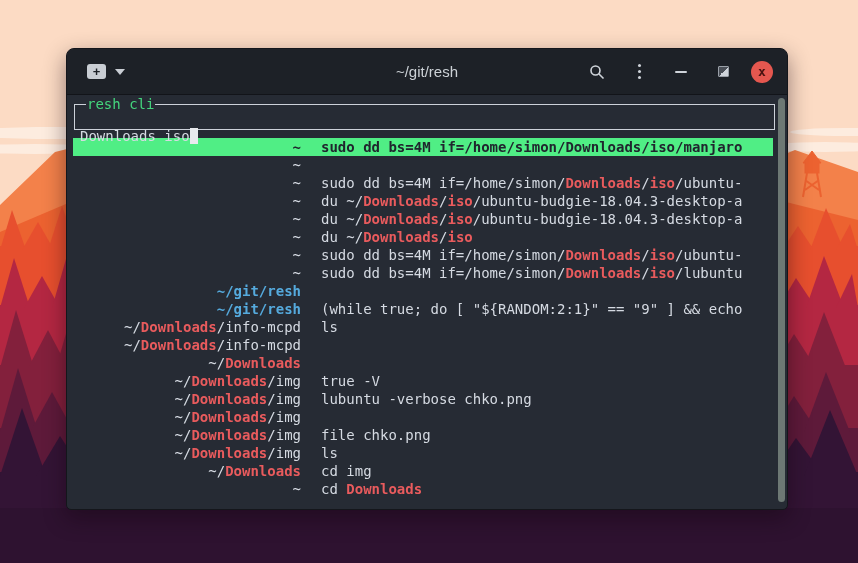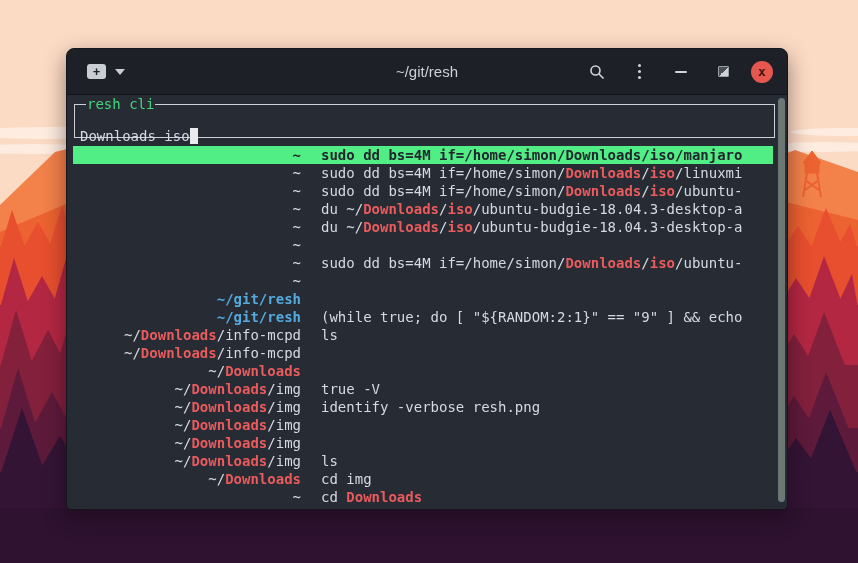--- a/index.html
+++ b/index.html
@@ -31,21 +31,21 @@
   .restore-sq{width:9px;height:9px;border:1.5px solid #9aa0a8;border-radius:1px;
     background:linear-gradient(135deg,#4a4f57 50%,#cfd4da 50%);}
   .close-btn{width:22px;height:22px;border-radius:50%;background:#e5574f;
     display:flex;align-items:center;justify-content:center;}
   .close-x{color:#4a1210;font-size:13px;font-weight:bold;line-height:1;
     font-family:"DejaVu Sans Mono",monospace;}
 
   
   .term-body{position:relative;flex:1;font-family:"DejaVu Sans Mono",monospace;
     font-size:14px;color:#d5dae2;}
-  .searchbox{position:relative;margin:9px 12px 0 7px;height:34px;
+  .searchbox{position:relative;margin:9px 12px 0 7px;height:26px;
     border:1px solid #ccd1d9;box-sizing:border-box;}
   .searchbox-label{position:absolute;top:-9px;left:11px;background:#262b34;
     padding:0 1px;color:#44d67d;font-size:14px;line-height:17px;}
   .searchbox-value{position:absolute;left:5px;top:23px;white-space:pre;}
   .cursor{display:inline-block;width:8px;height:16px;background:#e8eaee;
     vertical-align:-3px;margin-left:0px;}
 
   .rows{margin:8px 14px 0 6px;}
   .row{height:18px;line-height:18px;display:flex;white-space:pre;overflow:hidden;
     padding-left:2px;}
@@ -172,36 +172,36 @@
     </div>
 
     <div class="term-body">
       <div class="searchbox">
         <span class="searchbox-label">resh cli</span>
         <span class="searchbox-value"><span>Downloads iso</span><span class="cursor"></span></span>
       </div>
 
       <div class="rows">
           <div class="row highlighted"><span class="dir-col"><span class="seg-fg">~</span></span><span class="gap-col"></span><span class="cmd-col"><span class="seg-fg">sudo dd bs=4M if=/home/simon/</span><span class="seg-red">Downloads</span><span class="seg-fg">/</span><span class="seg-red">iso</span><span class="seg-fg">/manjaro</span></span></div>
-          <div class="row"><span class="dir-col"><span class="seg-fg">~</span></span><span class="gap-col"></span><span class="cmd-col"><span class="seg-fg">sudo dd bs=4M if=/home/simon/</span><span class="seg-red">Downloads</span><span class="seg-fg">/</span><span class="seg-red">iso</span><span class="seg-fg">/linuxmi</span></span></div>
+          <div class="row"><span class="dir-col"><span class="seg-fg">~</span></span><span class="gap-col"></span></div>
           <div class="row"><span class="dir-col"><span class="seg-fg">~</span></span><span class="gap-col"></span><span class="cmd-col"><span class="seg-fg">sudo dd bs=4M if=/home/simon/</span><span class="seg-red">Downloads</span><span class="seg-fg">/</span><span class="seg-red">iso</span><span class="seg-fg">/ubuntu-</span></span></div>
           <div class="row"><span class="dir-col"><span class="seg-fg">~</span></span><span class="gap-col"></span><span class="cmd-col"><span class="seg-fg">du ~/</span><span class="seg-red">Downloads</span><span class="seg-fg">/</span><span class="seg-red">iso</span><span class="seg-fg">/ubuntu-budgie-18.04.3-desktop-a</span></span></div>
           <div class="row"><span class="dir-col"><span class="seg-fg">~</span></span><span class="gap-col"></span><span class="cmd-col"><span class="seg-fg">du ~/</span><span class="seg-red">Downloads</span><span class="seg-fg">/</span><span class="seg-red">iso</span><span class="seg-fg">/ubuntu-budgie-18.04.3-desktop-a</span></span></div>
-          <div class="row"><span class="dir-col"><span class="seg-fg">~</span></span><span class="gap-col"></span></div>
+          <div class="row"><span class="dir-col"><span class="seg-fg">~</span></span><span class="gap-col"></span><span class="cmd-col"><span class="seg-fg">du ~/</span><span class="seg-red">Downloads</span><span class="seg-fg">/</span><span class="seg-red">iso</span></span></div>
           <div class="row"><span class="dir-col"><span class="seg-fg">~</span></span><span class="gap-col"></span><span class="cmd-col"><span class="seg-fg">sudo dd bs=4M if=/home/simon/</span><span class="seg-red">Downloads</span><span class="seg-fg">/</span><span class="seg-red">iso</span><span class="seg-fg">/ubuntu-</span></span></div>
-          <div class="row"><span class="dir-col"><span class="seg-fg">~</span></span><span class="gap-col"></span></div>
+          <div class="row"><span class="dir-col"><span class="seg-fg">~</span></span><span class="gap-col"></span><span class="cmd-col"><span class="seg-fg">sudo dd bs=4M if=/home/simon/</span><span class="seg-red">Downloads</span><span class="seg-fg">/</span><span class="seg-red">iso</span><span class="seg-fg">/lubuntu</span></span></div>
           <div class="row"><span class="dir-col"><span class="seg-blue">~/git/resh</span></span><span class="gap-col"></span></div>
           <div class="row"><span class="dir-col"><span class="seg-blue">~/git/resh</span></span><span class="gap-col"></span><span class="cmd-col"><span class="seg-fg">(while true; do [ "${RANDOM:2:1}" == "9" ] &amp;&amp; echo</span></span></div>
           <div class="row"><span class="dir-col"><span class="seg-fg">~/</span><span class="seg-red">Downloads</span><span class="seg-fg">/info-mcpd</span></span><span class="gap-col"></span><span class="cmd-col"><span class="seg-fg">ls</span></span></div>
           <div class="row"><span class="dir-col"><span class="seg-fg">~/</span><span class="seg-red">Downloads</span><span class="seg-fg">/info-mcpd</span></span><span class="gap-col"></span></div>
           <div class="row"><span class="dir-col"><span class="seg-fg">~/</span><span class="seg-red">Downloads</span></span><span class="gap-col"></span></div>
           <div class="row"><span class="dir-col"><span class="seg-fg">~/</span><span class="seg-red">Downloads</span><span class="seg-fg">/img</span></span><span class="gap-col"></span><span class="cmd-col"><span class="seg-fg">true -V</span></span></div>
-          <div class="row"><span class="dir-col"><span class="seg-fg">~/</span><span class="seg-red">Downloads</span><span class="seg-fg">/img</span></span><span class="gap-col"></span><span class="cmd-col"><span class="seg-fg">identify -verbose resh.png</span></span></div>
+          <div class="row"><span class="dir-col"><span class="seg-fg">~/</span><span class="seg-red">Downloads</span><span class="seg-fg">/img</span></span><span class="gap-col"></span><span class="cmd-col"><span class="seg-fg">lubuntu -verbose chko.png</span></span></div>
           <div class="row"><span class="dir-col"><span class="seg-fg">~/</span><span class="seg-red">Downloads</span><span class="seg-fg">/img</span></span><span class="gap-col"></span></div>
-          <div class="row"><span class="dir-col"><span class="seg-fg">~/</span><span class="seg-red">Downloads</span><span class="seg-fg">/img</span></span><span class="gap-col"></span></div>
+          <div class="row"><span class="dir-col"><span class="seg-fg">~/</span><span class="seg-red">Downloads</span><span class="seg-fg">/img</span></span><span class="gap-col"></span><span class="cmd-col"><span class="seg-fg">file chko.png</span></span></div>
           <div class="row"><span class="dir-col"><span class="seg-fg">~/</span><span class="seg-red">Downloads</span><span class="seg-fg">/img</span></span><span class="gap-col"></span><span class="cmd-col"><span class="seg-fg">ls</span></span></div>
           <div class="row"><span class="dir-col"><span class="seg-fg">~/</span><span class="seg-red">Downloads</span></span><span class="gap-col"></span><span class="cmd-col"><span class="seg-fg">cd img</span></span></div>
           <div class="row"><span class="dir-col"><span class="seg-fg">~</span></span><span class="gap-col"></span><span class="cmd-col"><span class="seg-fg">cd </span><span class="seg-red">Downloads</span></span></div>
         </div>
 
       <div class="scrollbar"></div>
     </div>
   </div>
 </div>
 

